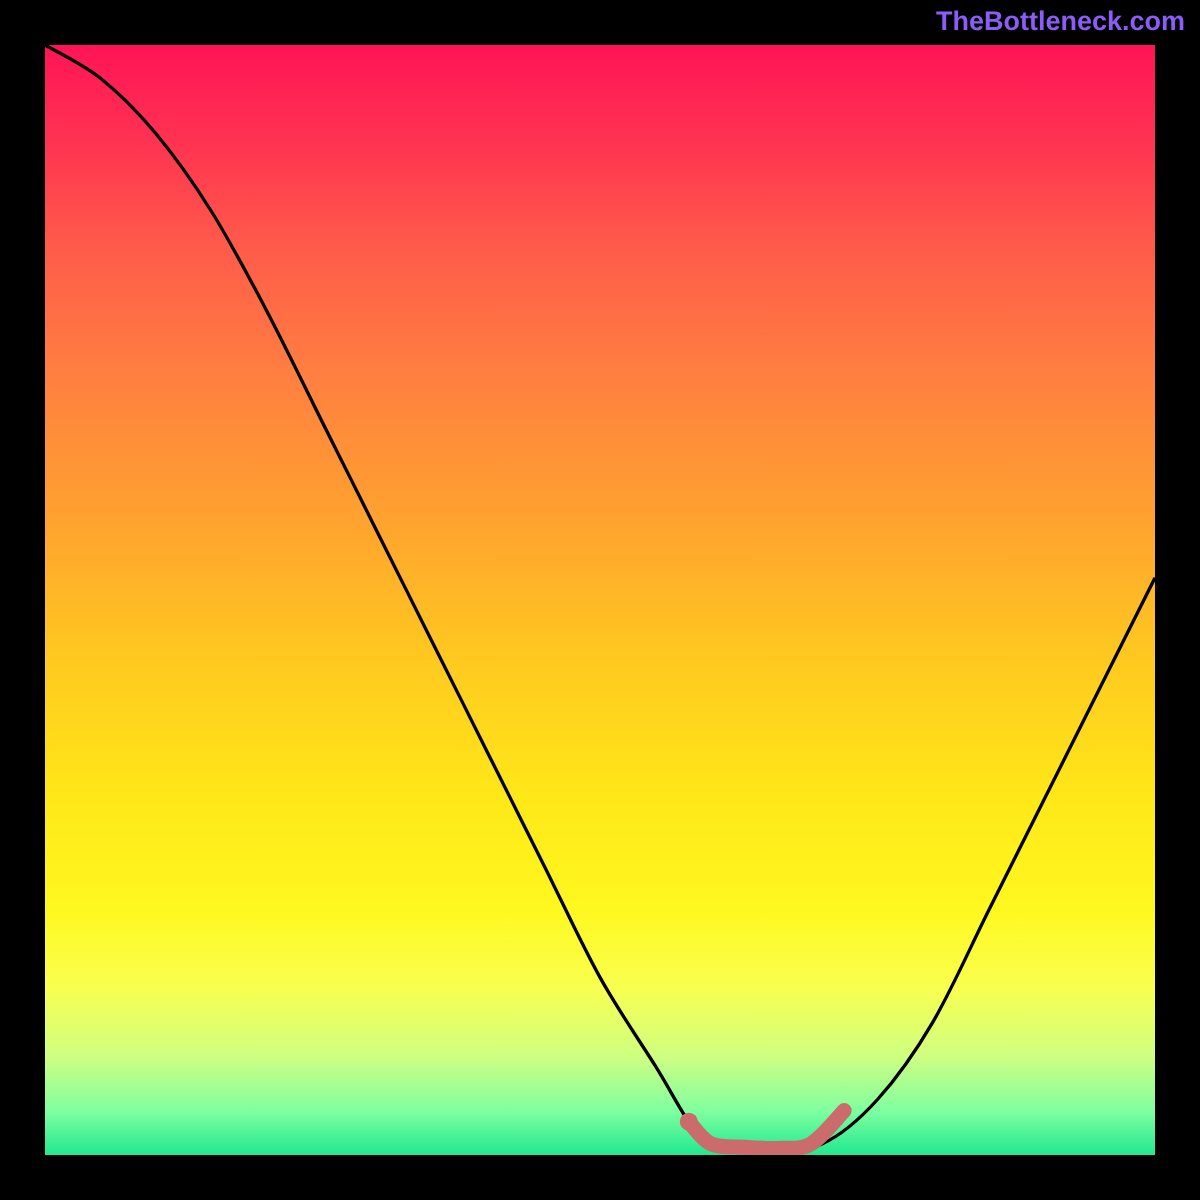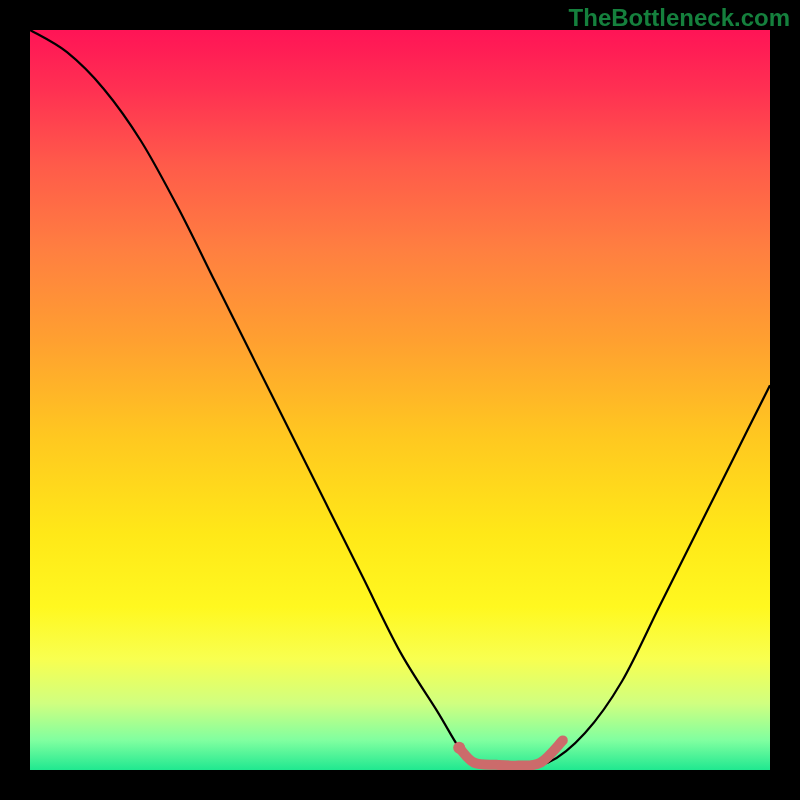--- a/index.html
+++ b/index.html
@@ -8,22 +8,22 @@
     height: 800px;
     background: #000;
     position: relative;
     font-family: Arial, sans-serif;
     overflow: hidden;
   }
   .watermark {
     position: absolute;
     top: 4px;
     right: 10px;
-    color: #15803d;
-    font-size: 24px;
+    color: #8b5cf6;
+    font-size: 18px;
     font-weight: bold;
     z-index: 10;
   }
   .plot-area {
     position: absolute;
     left: 30px;
     top: 30px;
     width: 740px;
     height: 740px;
     background: linear-gradient(to bottom,

